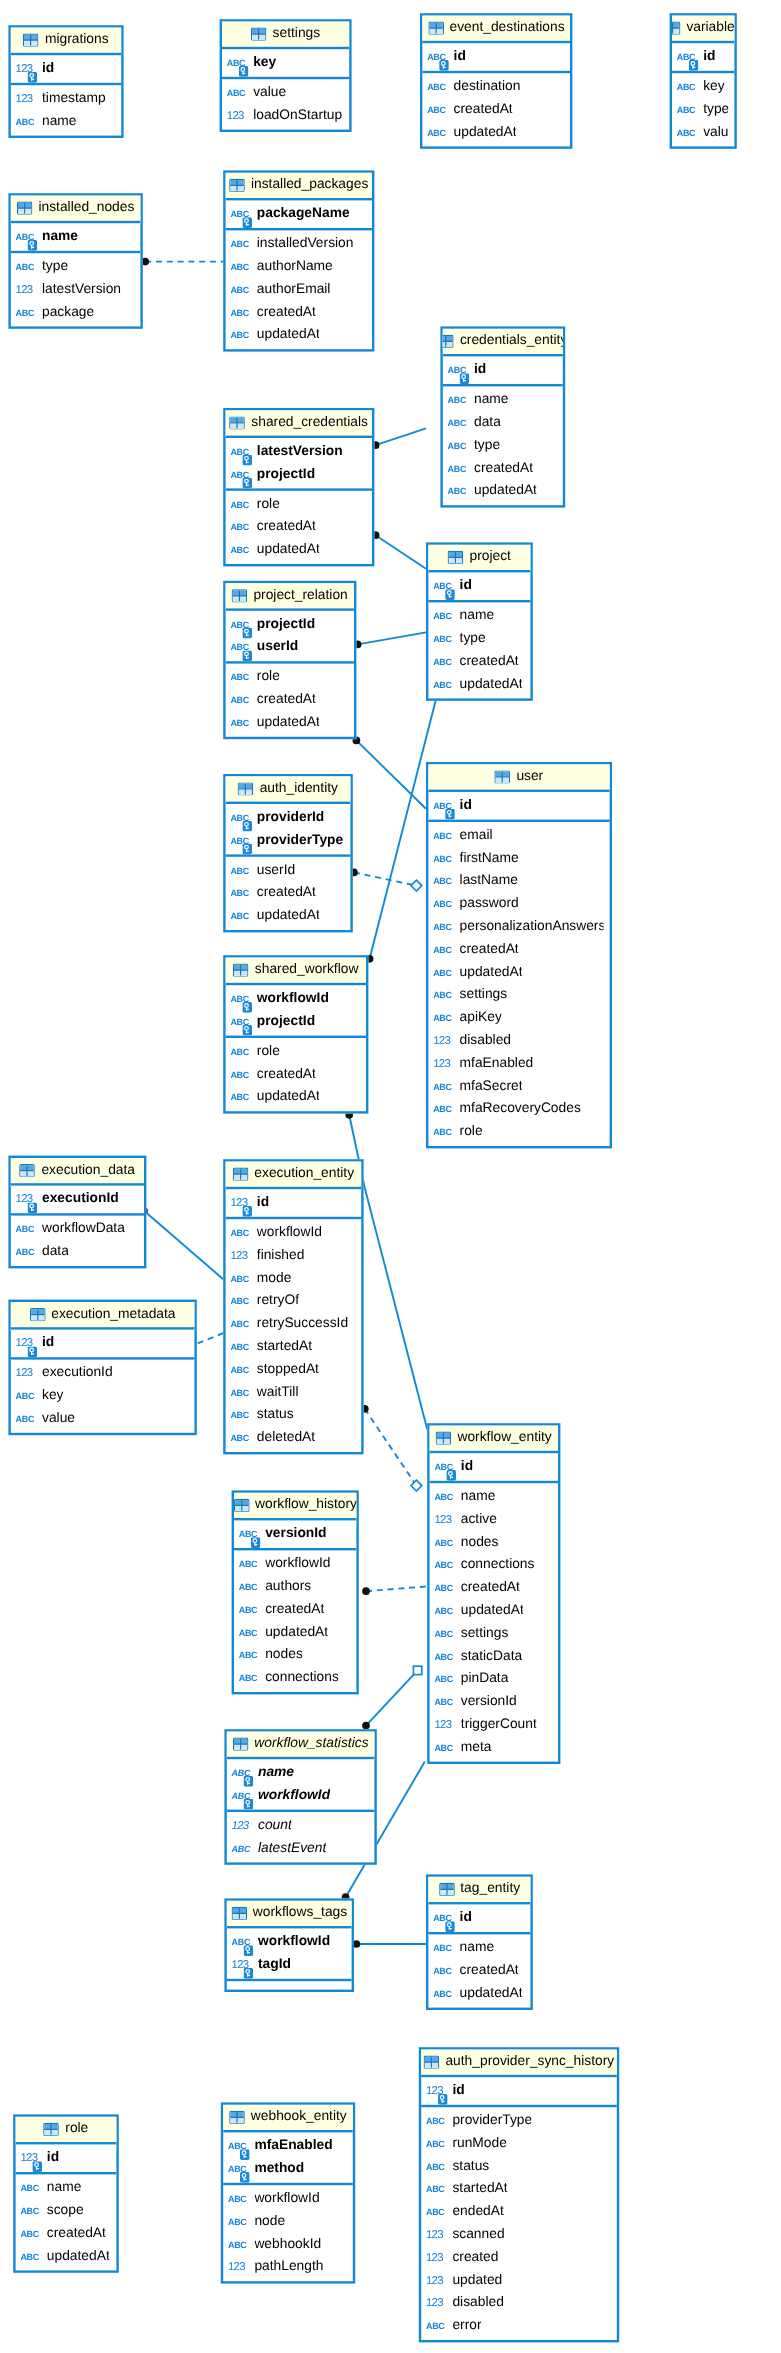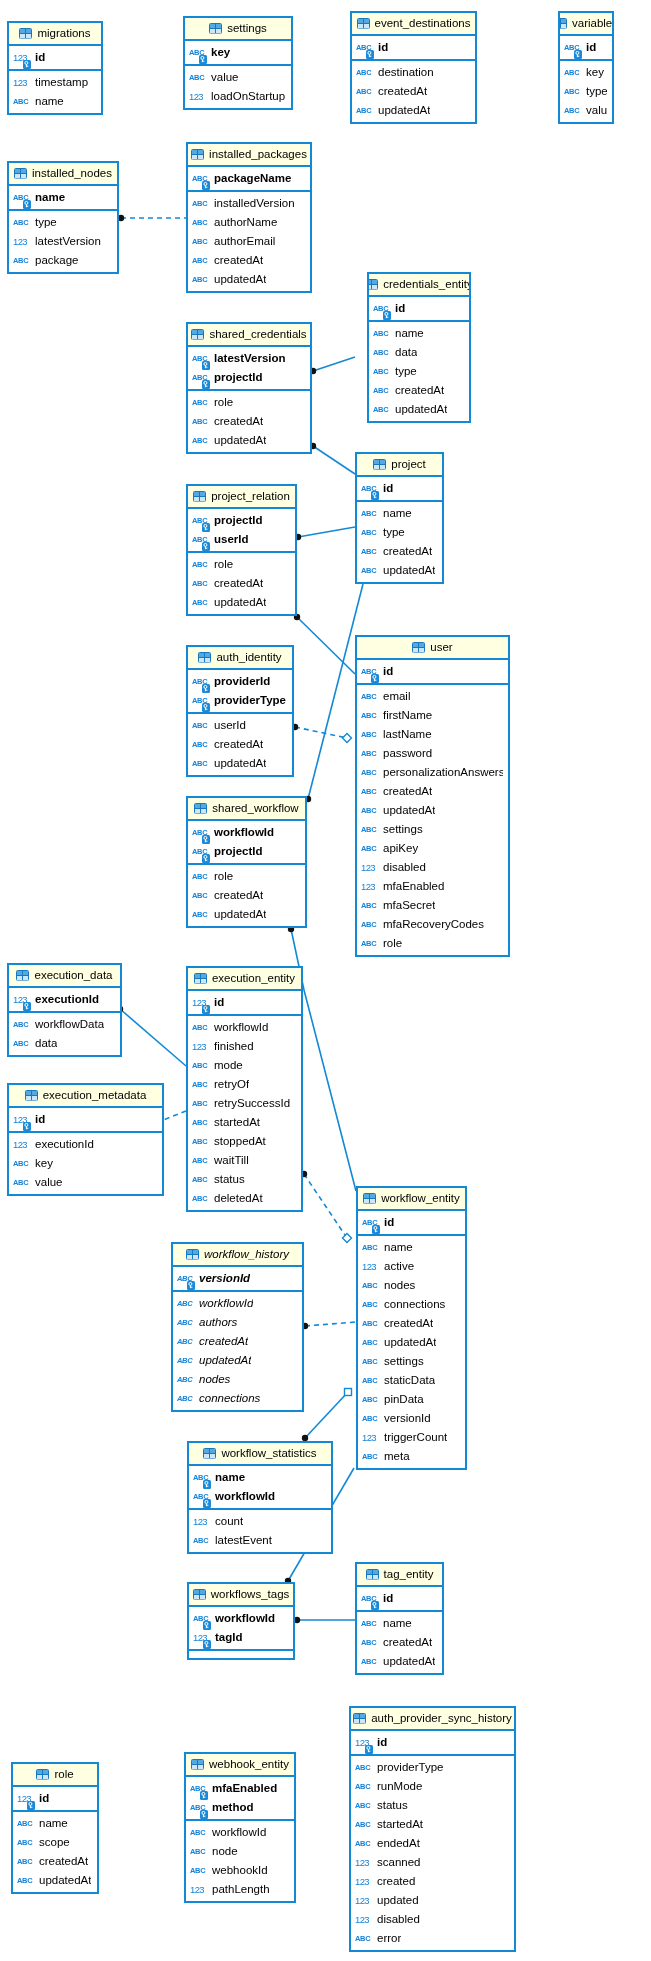--- a/index.html
+++ b/index.html
@@ -364,21 +364,21 @@
           <div class="row">
             <span class="ic str">ABC</span>
             <span class="cname">createdAt</span>
           </div>
           <div class="row">
             <span class="ic str">ABC</span>
             <span class="cname">updatedAt</span>
           </div>
         </div>
       </div>
-      <div class="tbl" style="left: 186px; top: 322px; width: 126px;">
+      <div class="tbl" style="left: 186px; top: 340px; width: 126px;">
         <div class="hdr">
           <span style="line-height: 0;"><svg width="13" height="11" viewBox="0 0 13 11">
               <rect x="0.5" y="0.5" width="12" height="10" rx="1" fill="#ffffff" stroke="#1878be"></rect>
               <rect x="1" y="6" width="11" height="4.5" fill="#cfe6f8"></rect>
               <rect x="1" y="1" width="11" height="4.5" fill="#55a9e2"></rect>
               <line x1="6.5" y1="1" x2="6.5" y2="10" stroke="#1878be" stroke-width="1"></line>
               <line x1="1" y1="5.5" x2="12" y2="5.5" stroke="#1878be" stroke-width="1"></line>
             </svg></span>
           <span class="tname">shared_credentials</span>
         </div>
@@ -878,21 +878,21 @@
           <div class="row">
             <span class="ic num">123</span>
             <span class="cname">triggerCount</span>
           </div>
           <div class="row">
             <span class="ic str">ABC</span>
             <span class="cname">meta</span>
           </div>
         </div>
       </div>
-      <div class="tbl" style="left: 171px; top: 1242px; width: 133px; font-style: italic;">
+      <div class="tbl" style="left: 193px; top: 1242px; width: 106px;">
         <div class="hdr">
           <span style="line-height: 0;"><svg width="13" height="11" viewBox="0 0 13 11">
               <rect x="0.5" y="0.5" width="12" height="10" rx="1" fill="#ffffff" stroke="#1878be"></rect>
               <rect x="1" y="6" width="11" height="4.5" fill="#cfe6f8"></rect>
               <rect x="1" y="1" width="11" height="4.5" fill="#55a9e2"></rect>
               <line x1="6.5" y1="1" x2="6.5" y2="10" stroke="#1878be" stroke-width="1"></line>
               <line x1="1" y1="5.5" x2="12" y2="5.5" stroke="#1878be" stroke-width="1"></line>
             </svg></span>
           <span class="tname">workflow_history</span>
         </div>
@@ -927,21 +927,21 @@
           <div class="row">
             <span class="ic str">ABC</span>
             <span class="cname">nodes</span>
           </div>
           <div class="row">
             <span class="ic str">ABC</span>
             <span class="cname">connections</span>
           </div>
         </div>
       </div>
-      <div class="tbl" style="left: 187px; top: 1441px; width: 146px;">
+      <div class="tbl" style="left: 187px; top: 1441px; width: 127px; font-style: italic;">
         <div class="hdr">
           <span style="line-height: 0;"><svg width="13" height="11" viewBox="0 0 13 11">
               <rect x="0.5" y="0.5" width="12" height="10" rx="1" fill="#ffffff" stroke="#1878be"></rect>
               <rect x="1" y="6" width="11" height="4.5" fill="#cfe6f8"></rect>
               <rect x="1" y="1" width="11" height="4.5" fill="#55a9e2"></rect>
               <line x1="6.5" y1="1" x2="6.5" y2="10" stroke="#1878be" stroke-width="1"></line>
               <line x1="1" y1="5.5" x2="12" y2="5.5" stroke="#1878be" stroke-width="1"></line>
             </svg></span>
           <span class="tname">workflow_statistics</span>
         </div>

